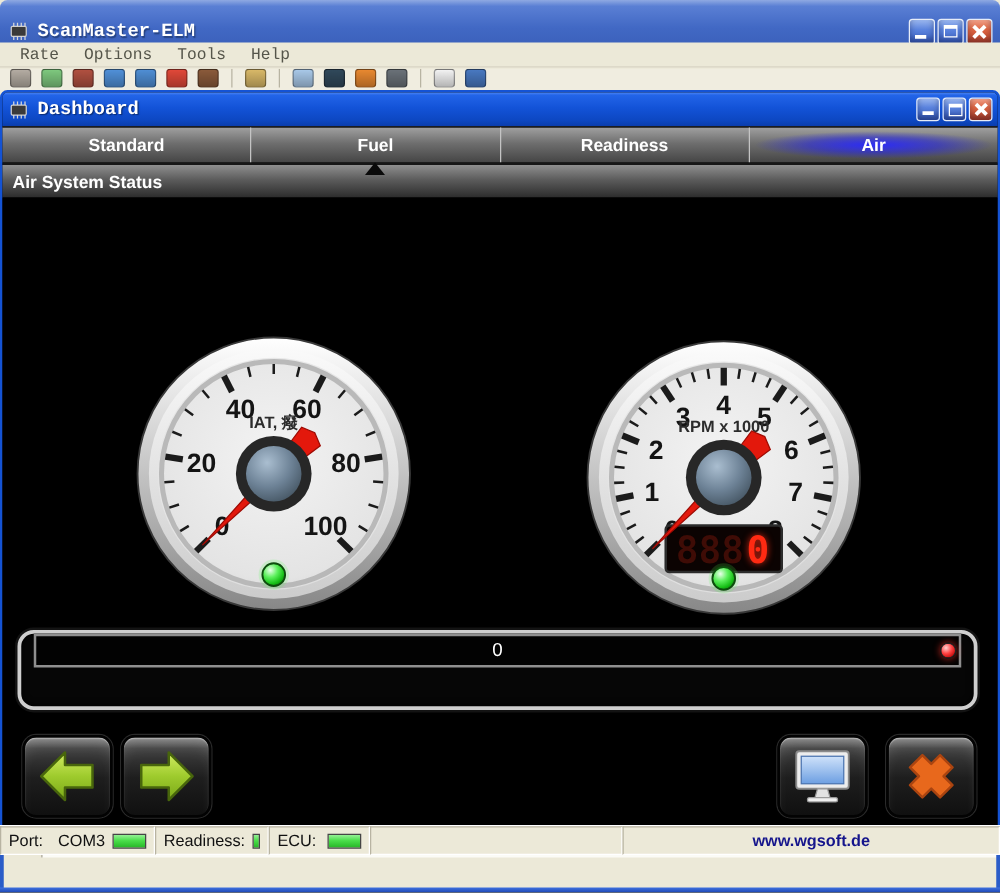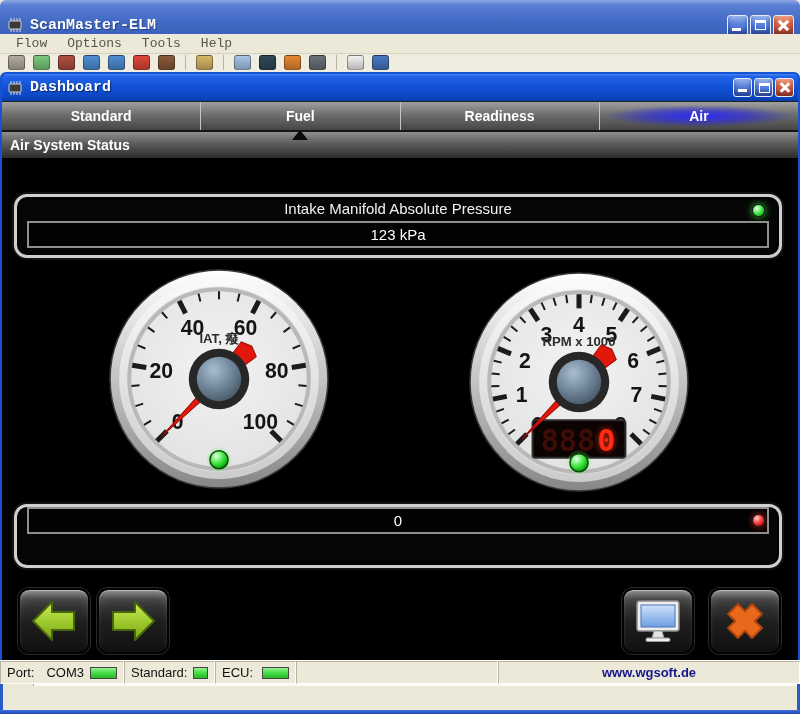--- a/index.html
+++ b/index.html
@@ -119,21 +119,21 @@
         <div class="glyph-max"></div>
       </div>
     <div class="winbtn close">
         <div class="glyph-x1"></div>
         <div class="glyph-x2"></div>
       </div>
   </div>
 </div>
 
 <div class="menubar">
-  <span class="menu-item">Flow</span>
+  <span class="menu-item">Rate</span>
   <span class="menu-item">Options</span>
   <span class="menu-item">Tools</span>
   <span class="menu-item">Help</span>
 </div>
 
 <div class="toolbar">
     <span class="tb-icon" style="background: linear-gradient(rgb(180, 172, 162), rgba(0, 0, 0, 0.25)), rgb(180, 172, 162);"></span>
     <span class="tb-icon" style="background: linear-gradient(rgb(126, 200, 126), rgba(0, 0, 0, 0.25)), rgb(126, 200, 126);"></span>
     <span class="tb-icon" style="background: linear-gradient(rgb(176, 80, 64), rgba(0, 0, 0, 0.25)), rgb(176, 80, 64);"></span>
     <span class="tb-icon" style="background: linear-gradient(rgb(80, 144, 216), rgba(0, 0, 0, 0.25)), rgb(80, 144, 216);"></span>
@@ -189,25 +189,20 @@
     <div class="tab active">Air</div>
   </div>
 
   <div class="section-header">
     <div class="tri-up"></div>
     <span>Air System Status</span>
   </div>
 
   <div class="dash-content">
 
-    <div class="panel" style="top:36px;">
-      <div class="panel-led led-green"></div>
-      <div class="panel-title">Intake Manifold Absolute Pressure</div>
-      <div class="panel-valuebox">123 kPa</div>
-    </div>
 
     <svg class="gauge" style="left:106px; top:110px;" viewBox="0 0 220 220">
         <defs>
     <linearGradient id="bez0" x1="0" y1="0" x2="0" y2="1">
       <stop offset="0" stop-color="#ffffff"></stop>
             <stop offset=".5" stop-color="#c3c3c3"></stop>
             <stop offset="1" stop-color="#878787"></stop>
           </linearGradient>
     <linearGradient id="ring0" x1="0" y1="0" x2="0" y2="1">
       <stop offset="0" stop-color="#fafafa"></stop>
@@ -411,21 +406,21 @@
 <div class="edge-blue-l"></div>
 <div class="edge-blue-r"></div>
 
 <div class="statusbar">
   <div class="sb-panel sb-p1">
     <span>Port:</span>
     <span class="sb-val">COM3</span>
     <span class="sb-ind"></span>
   </div>
   <div class="sb-panel sb-p2">
-    <span>Standard:</span>
+    <span>Readiness:</span>
     <span class="sb-ind sb-val" style="margin-left:auto;"></span>
   </div>
   <div class="sb-panel sb-p3">
     <span>ECU:</span>
     <span class="sb-ind" style="margin-left:auto;"></span>
   </div>
   <div class="sb-panel sb-p4"></div>
   <div class="sb-panel sb-p5">
     <span class="sb-site">www.wgsoft.de</span>
   </div>

